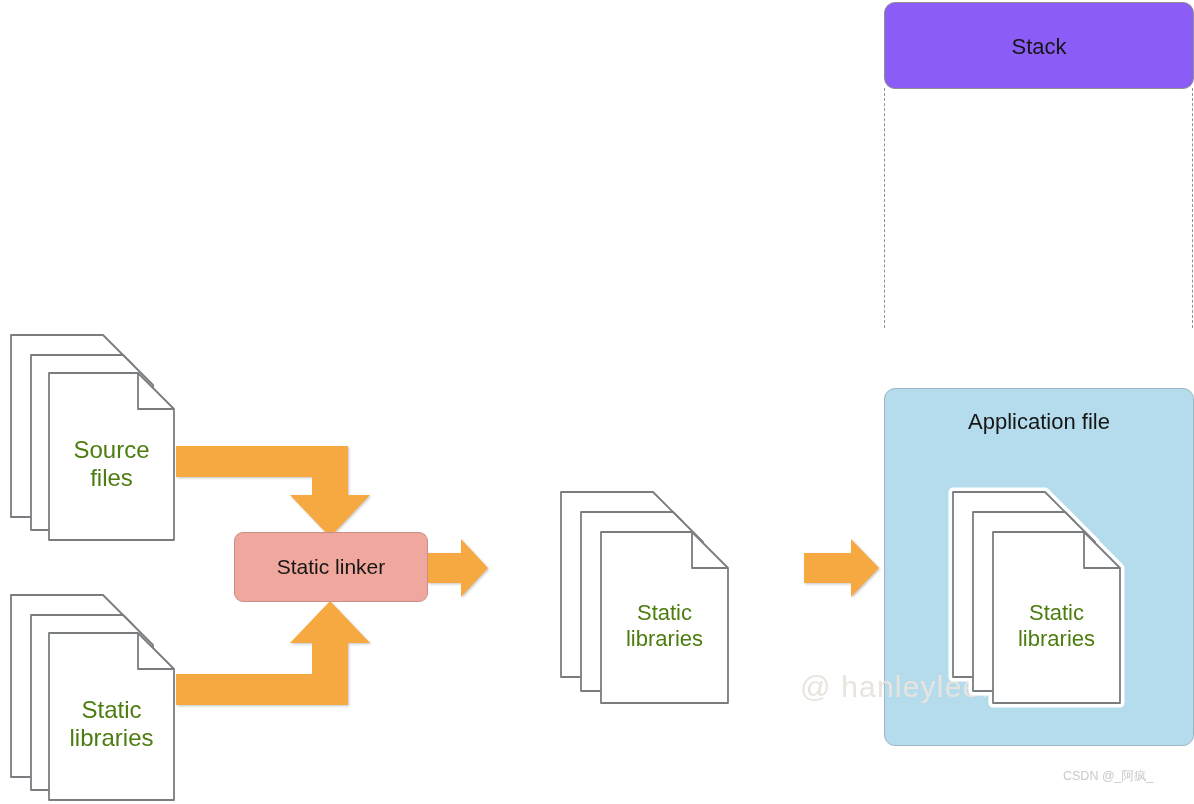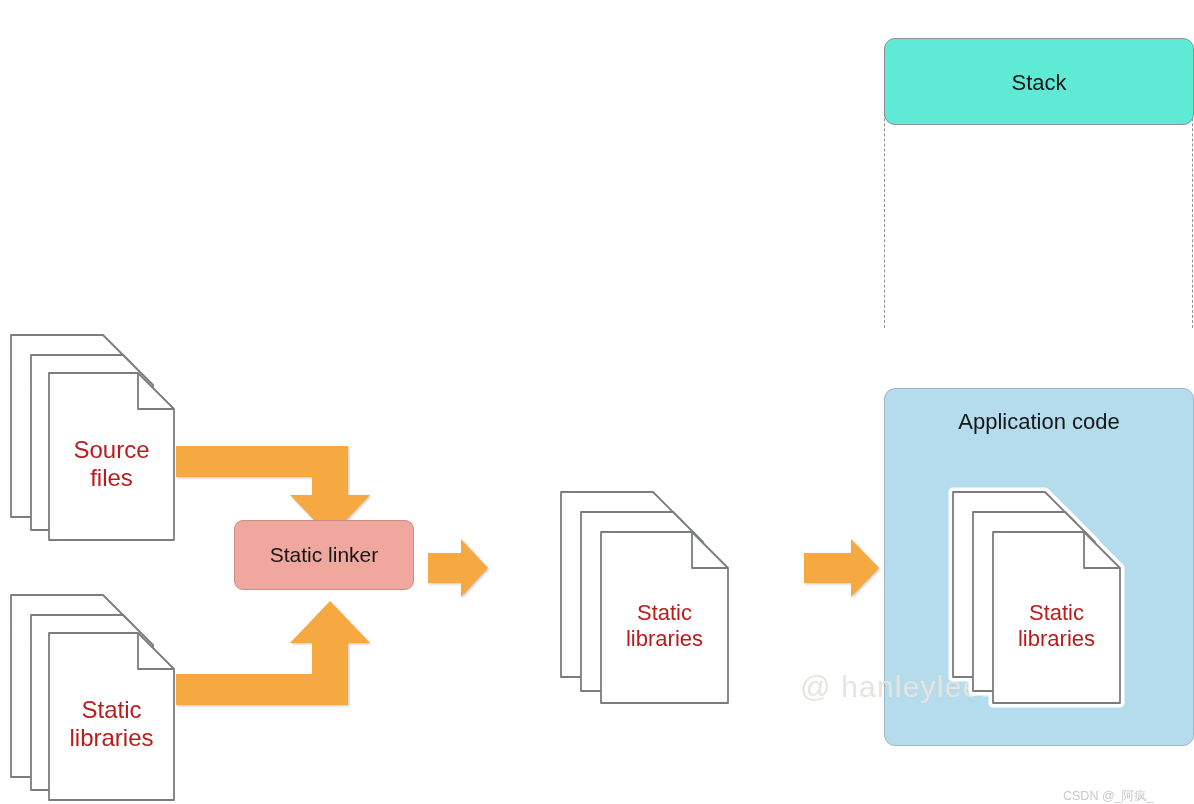--- a/index.html
+++ b/index.html
@@ -22,21 +22,21 @@
     height: 804px;
   }
   
   .docstack {
     position: absolute;
   }
   .docstack svg { display: block; overflow: visible; }
   .doclabel {
     position: absolute;
     text-align: center;
-    color: #b91c1c;
+    color: #4d7c0f;
     line-height: 1.18;
     pointer-events: none;
     white-space: pre-line;
   }
   
   .rbox {
     position: absolute;
     box-sizing: border-box;
     border: 1.4px solid #8e9194;
     border-radius: 11px;
@@ -44,23 +44,22 @@
   .rbox-blue {
     background: #b5dced;
     border-color: #9db7c4;
   }
   .rbox-salmon {
     background: #f0a89e;
     border-color: #c98f87;
     border-radius: 9px;
   }
   .rbox-gray {
-    background: #5eead4;
+    background: #8b5cf6;
     border-color: #8e9194;
-    margin-top: 36px;
   }
   .boxtitle {
     position: absolute;
     left: 0;
     width: 100%;
     text-align: center;
     color: #161616;
   }
   
   .wm-center {
@@ -137,21 +136,21 @@
     <svg width="180" height="212" viewBox="0 0 180 212" xmlns="http://www.w3.org/2000/svg">
       <path d="M 3,3 L 95,3 L 125,33 L 125,185 L 3,185 Z" fill="#ffffff" stroke="#7a7d80" stroke-width="1.8" stroke-linejoin="round"></path>
       <path d="M 23,23 L 115,23 L 145,53 L 145,198 L 23,198 Z" fill="#ffffff" stroke="#7a7d80" stroke-width="1.8" stroke-linejoin="round"></path>
       <path d="M 41,41 L 130,41 L 166,77 L 166,208 L 41,208 Z" fill="#ffffff" stroke="#7a7d80" stroke-width="1.8" stroke-linejoin="round"></path>
       <path d="M 130,41 L 130,77 L 166,77" fill="none" stroke="#7a7d80" stroke-width="1.8" stroke-linejoin="round"></path>
     </svg>
     <div class="doclabel" style="left:41px; top:104px; width:125px; font-size:24px;">Static
 libraries</div>
   </div>
 
-  <div class="rbox rbox-salmon" style="left:234px; top:520px; width:180px; height:70px;">
+  <div class="rbox rbox-salmon" style="left:234px; top:532px; width:194px; height:70px;">
     <div class="boxtitle" style="top:22px; font-size:21px;">Static linker</div>
   </div>
 
 
   <div class="docstack" style="left:556px; top:487px;">
     <svg width="196" height="230" viewBox="0 0 196 230" xmlns="http://www.w3.org/2000/svg">
 
       <g stroke="#ffffff" stroke-width="9" fill="#ffffff" stroke-linejoin="round">
         <path d="M 5,5 L 97,5 L 127,35 L 127,190 L 5,190 Z"></path>
         <path d="M 25,25 L 117,25 L 147,55 L 147,204 L 25,204 Z"></path>
@@ -168,36 +167,36 @@
 
   <div class="dashline" style="left:884px; top:88px; height:240px;"></div>
   <div class="dashline" style="left:1192px; top:88px; height:240px;"></div>
 
   <div class="rbox rbox-gray" style="left:884px; top:2px; width:310px; height:87px;">
     <div class="boxtitle" style="top:31px; font-size:22px;">Stack</div>
   </div>
 
 
   <div class="rbox rbox-blue" style="left:884px; top:388px; width:310px; height:358px;">
-    <div class="boxtitle" style="top:20px; font-size:22px;">Application code</div>
+    <div class="boxtitle" style="top:20px; font-size:22px;">Application file</div>
   </div>
 
   <div class="wm-center" style="left:800px; top:670px;">@ hanleylee.com</div>
 
   <div class="docstack" style="left:948px; top:487px;">
     <svg width="196" height="230" viewBox="0 0 196 230" xmlns="http://www.w3.org/2000/svg">
       <g stroke="#ffffff" stroke-width="9" fill="#ffffff" stroke-linejoin="round">
         <path d="M 5,5 L 97,5 L 127,35 L 127,190 L 5,190 Z"></path>
         <path d="M 25,25 L 117,25 L 147,55 L 147,204 L 25,204 Z"></path>
         <path d="M 45,45 L 136,45 L 172,81 L 172,216 L 45,216 Z"></path>
       </g>
       <path d="M 5,5 L 97,5 L 127,35 L 127,190 L 5,190 Z" fill="#ffffff" stroke="#7a7d80" stroke-width="1.8" stroke-linejoin="round"></path>
       <path d="M 25,25 L 117,25 L 147,55 L 147,204 L 25,204 Z" fill="#ffffff" stroke="#7a7d80" stroke-width="1.8" stroke-linejoin="round"></path>
       <path d="M 45,45 L 136,45 L 172,81 L 172,216 L 45,216 Z" fill="#ffffff" stroke="#7a7d80" stroke-width="1.8" stroke-linejoin="round"></path>
       <path d="M 136,45 L 136,81 L 172,81" fill="none" stroke="#7a7d80" stroke-width="1.8" stroke-linejoin="round"></path>
     </svg>
     <div class="doclabel" style="left:45px; top:113px; width:127px; font-size:22px;">Static
 libraries</div>
   </div>
 
-  <div class="wm-corner" style="left:1063px; top:768px;margin-top:20px;">CSDN @_阿疯_</div>
+  <div class="wm-corner" style="left:1063px; top:768px;">CSDN @_阿疯_</div>
 
 </div>
 
 </body></html>

